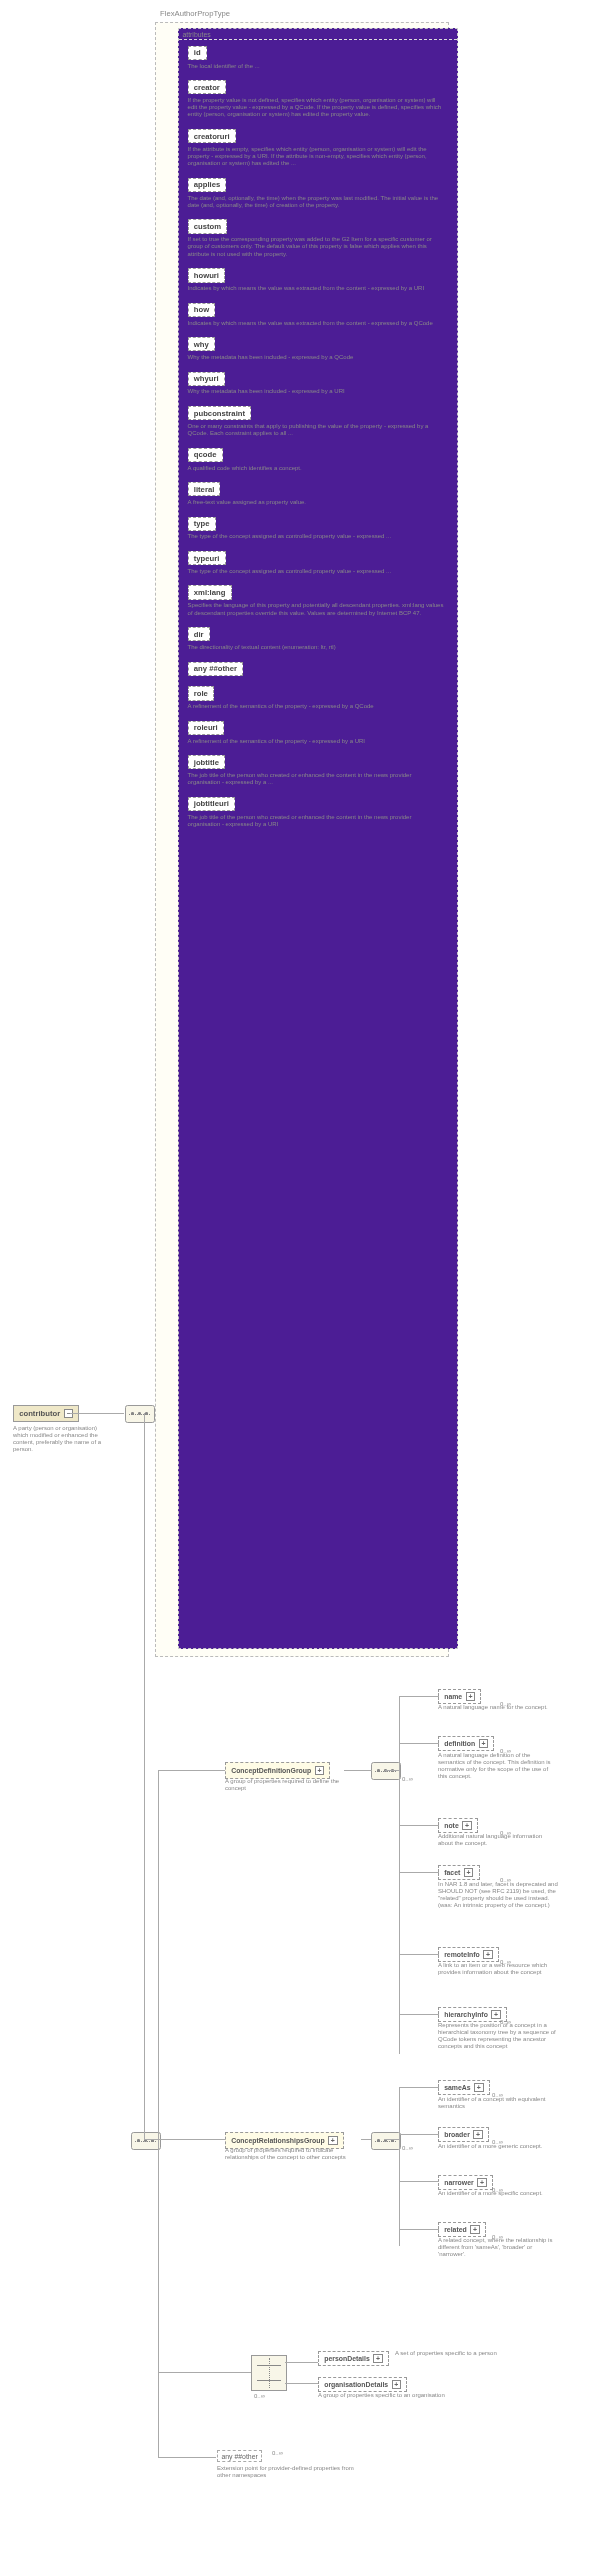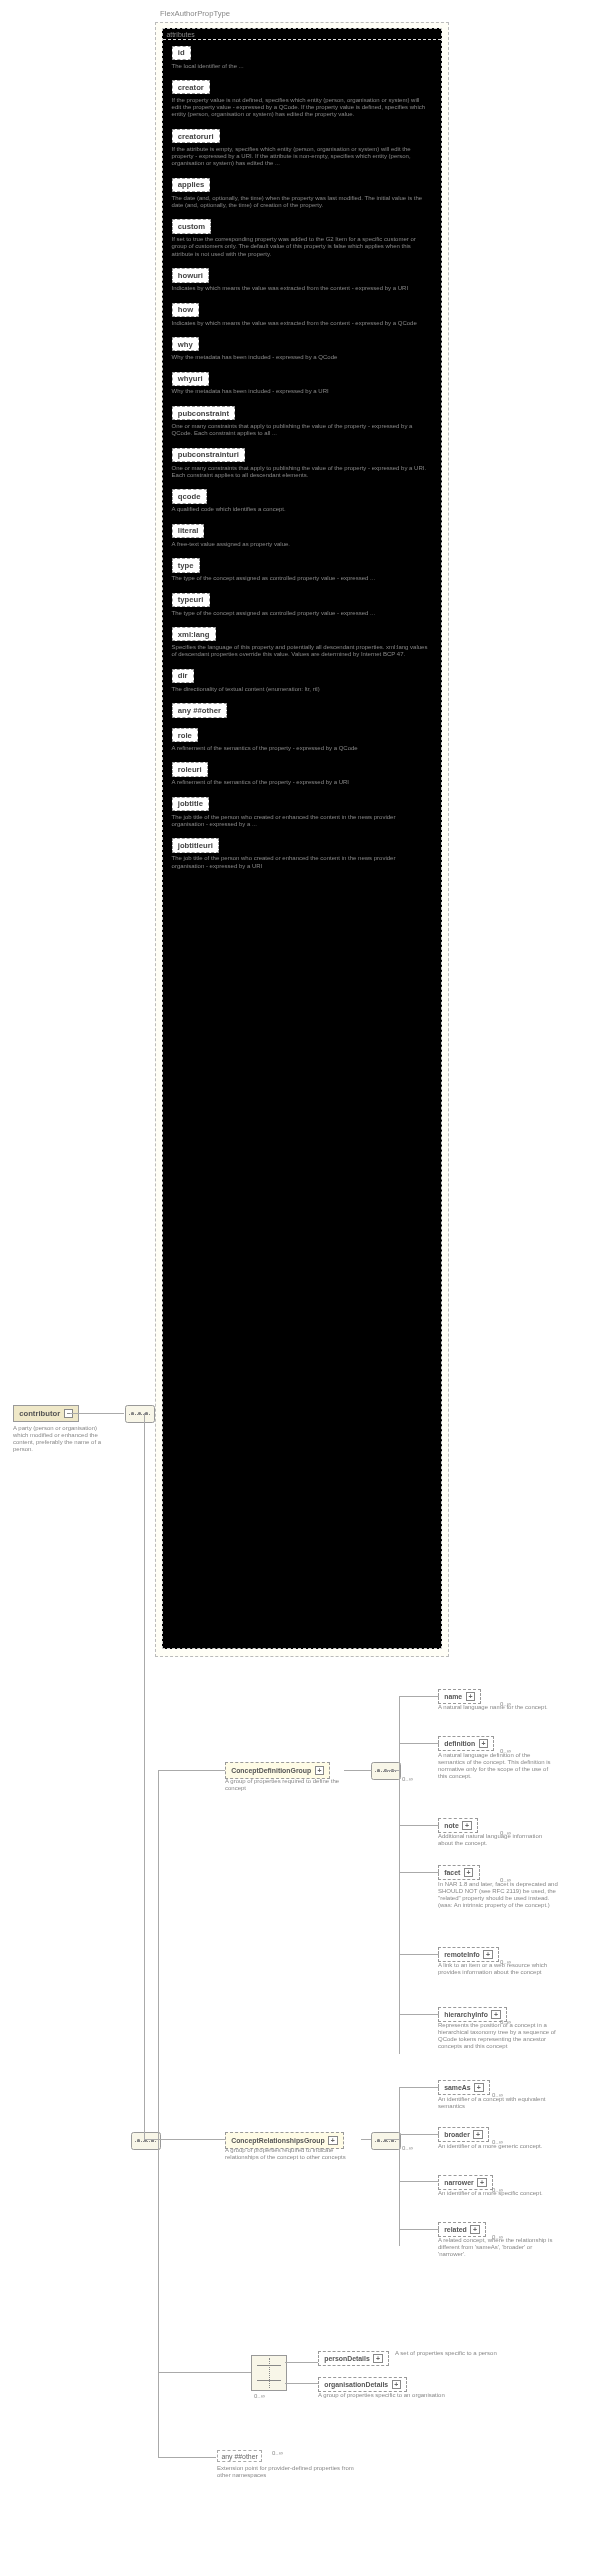--- a/index.html
+++ b/index.html
@@ -1,20 +1,20 @@
 <!DOCTYPE html>
 <html style="font-size:13.8px"><head>
 <meta charset="utf-8">
 <style>
 body{margin:0;font-family:Arial,sans-serif;font-size:6.9px;color:#555;background:#fff}
 .page{position:relative;width:604px;height:2576px}
 .root-lbl{position:absolute;left:13px;padding:2.6px 5.2px;border:0.9px solid #999;background:#efe8c8;font-weight:bold;font-size:7.7px}
 .ftype{position:absolute;left:160px;top:8.6px;font-size:7.7px;color:#888}
 .outer{position:absolute;left:155px;top:21.5px;width:292px;border:0.9px dashed #bbb;background:#fffef6}
-.inner{position:absolute;left:162px;width:278px;border:0.9px dashed #ccc;background:#000000}
+.inner{position:absolute;left:178px;width:278px;border:0.9px dashed #ccc;background:#4c1d95}
 .inner-hdr{padding:1.7px 3.4px;font-size:6.9px;color:#888;border-bottom:0.9px dashed #ddd}
 .attr{margin:5.2px 8.6px 10.3px 8.6px}
 .aname{display:inline-block;padding:1.7px 5.2px;border:0.9px dashed #999;background:#fff;font-size:7.7px;font-weight:bold;color:#444}
 .adesc{margin-top:2.6px;font-size:6px;color:#888;line-height:1.2;max-width:258px}
 .root-desc{position:absolute;left:13px;width:95px;font-size:6px;color:#888;line-height:1.15}
 .grp{position:absolute;padding:2.6px 5.2px;border:0.9px dashed #999;background:#fffce6;font-size:6.9px;font-weight:bold}
 .gdesc{position:absolute;width:129px;font-size:6px;color:#888;line-height:1.15}
 .node{position:absolute;padding:1.7px 5.2px;border:0.9px dashed #999;background:#fff;font-size:6.9px;font-weight:bold}
 .ndesc{position:absolute;width:120px;font-size:6px;color:#888;line-height:1.15}
 .cnt{position:absolute;font-size:6px;color:#888}
@@ -54,21 +54,20 @@
         <div class="attr"><span class="aname">id</span><div class="adesc">The local identifier of the ...</div></div>
         <div class="attr"><span class="aname">creator</span><div class="adesc">If the property value is not defined, specifies which entity (person, organisation or system) will edit the property value - expressed by a QCode. If the property value is defined, specifies which entity (person, organisation or system) has edited the property value.</div></div>
         <div class="attr"><span class="aname">creatoruri</span><div class="adesc">If the attribute is empty, specifies which entity (person, organisation or system) will edit the property - expressed by a URI. If the attribute is non-empty, specifies which entity (person, organisation or system) has edited the ...</div></div>
         <div class="attr"><span class="aname">applies</span><div class="adesc">The date (and, optionally, the time) when the property was last modified. The initial value is the date (and, optionally, the time) of creation of the property.</div></div>
         <div class="attr"><span class="aname">custom</span><div class="adesc">If set to true the corresponding property was added to the G2 Item for a specific customer or group of customers only. The default value of this property is false which applies when this attribute is not used with the property.</div></div>
         <div class="attr"><span class="aname">howuri</span><div class="adesc">Indicates by which means the value was extracted from the content - expressed by a URI</div></div>
         <div class="attr"><span class="aname">how</span><div class="adesc">Indicates by which means the value was extracted from the content - expressed by a QCode</div></div>
         <div class="attr"><span class="aname">why</span><div class="adesc">Why the metadata has been included - expressed by a QCode</div></div>
         <div class="attr"><span class="aname">whyuri</span><div class="adesc">Why the metadata has been included - expressed by a URI</div></div>
         <div class="attr"><span class="aname">pubconstraint</span><div class="adesc">One or many constraints that apply to publishing the value of the property - expressed by a QCode. Each constraint applies to all ...</div></div>
-        <div class="attr"><span class="aname">pubconstrainturi</span><div class="adesc">One or many constraints that apply to publishing the value of the property - expressed by a URI. Each constraint applies to all descendant elements.</div></div>
         <div class="attr"><span class="aname">qcode</span><div class="adesc">A qualified code which identifies a concept.</div></div>
         <div class="attr"><span class="aname">literal</span><div class="adesc">A free-text value assigned as property value.</div></div>
         <div class="attr"><span class="aname">type</span><div class="adesc">The type of the concept assigned as controlled property value - expressed ...</div></div>
         <div class="attr"><span class="aname">typeuri</span><div class="adesc">The type of the concept assigned as controlled property value - expressed ...</div></div>
         <div class="attr"><span class="aname">xml:lang</span><div class="adesc">Specifies the language of this property and potentially all descendant properties. xml:lang values of descendant properties override this value. Values are determined by Internet BCP 47.</div></div>
         <div class="attr"><span class="aname">dir</span><div class="adesc">The directionality of textual content (enumeration: ltr, rtl)</div></div>
         <div class="attr"><span class="aname">any ##other</span></div>
         <div class="attr"><span class="aname">role</span><div class="adesc">A refinement of the semantics of the property - expressed by a QCode</div></div>
         <div class="attr"><span class="aname">roleuri</span><div class="adesc">A refinement of the semantics of the property - expressed by a URI</div></div>
         <div class="attr"><span class="aname">jobtitle</span><div class="adesc">The job title of the person who created or enhanced the content in the news provider organisation - expressed by a ...</div></div>

